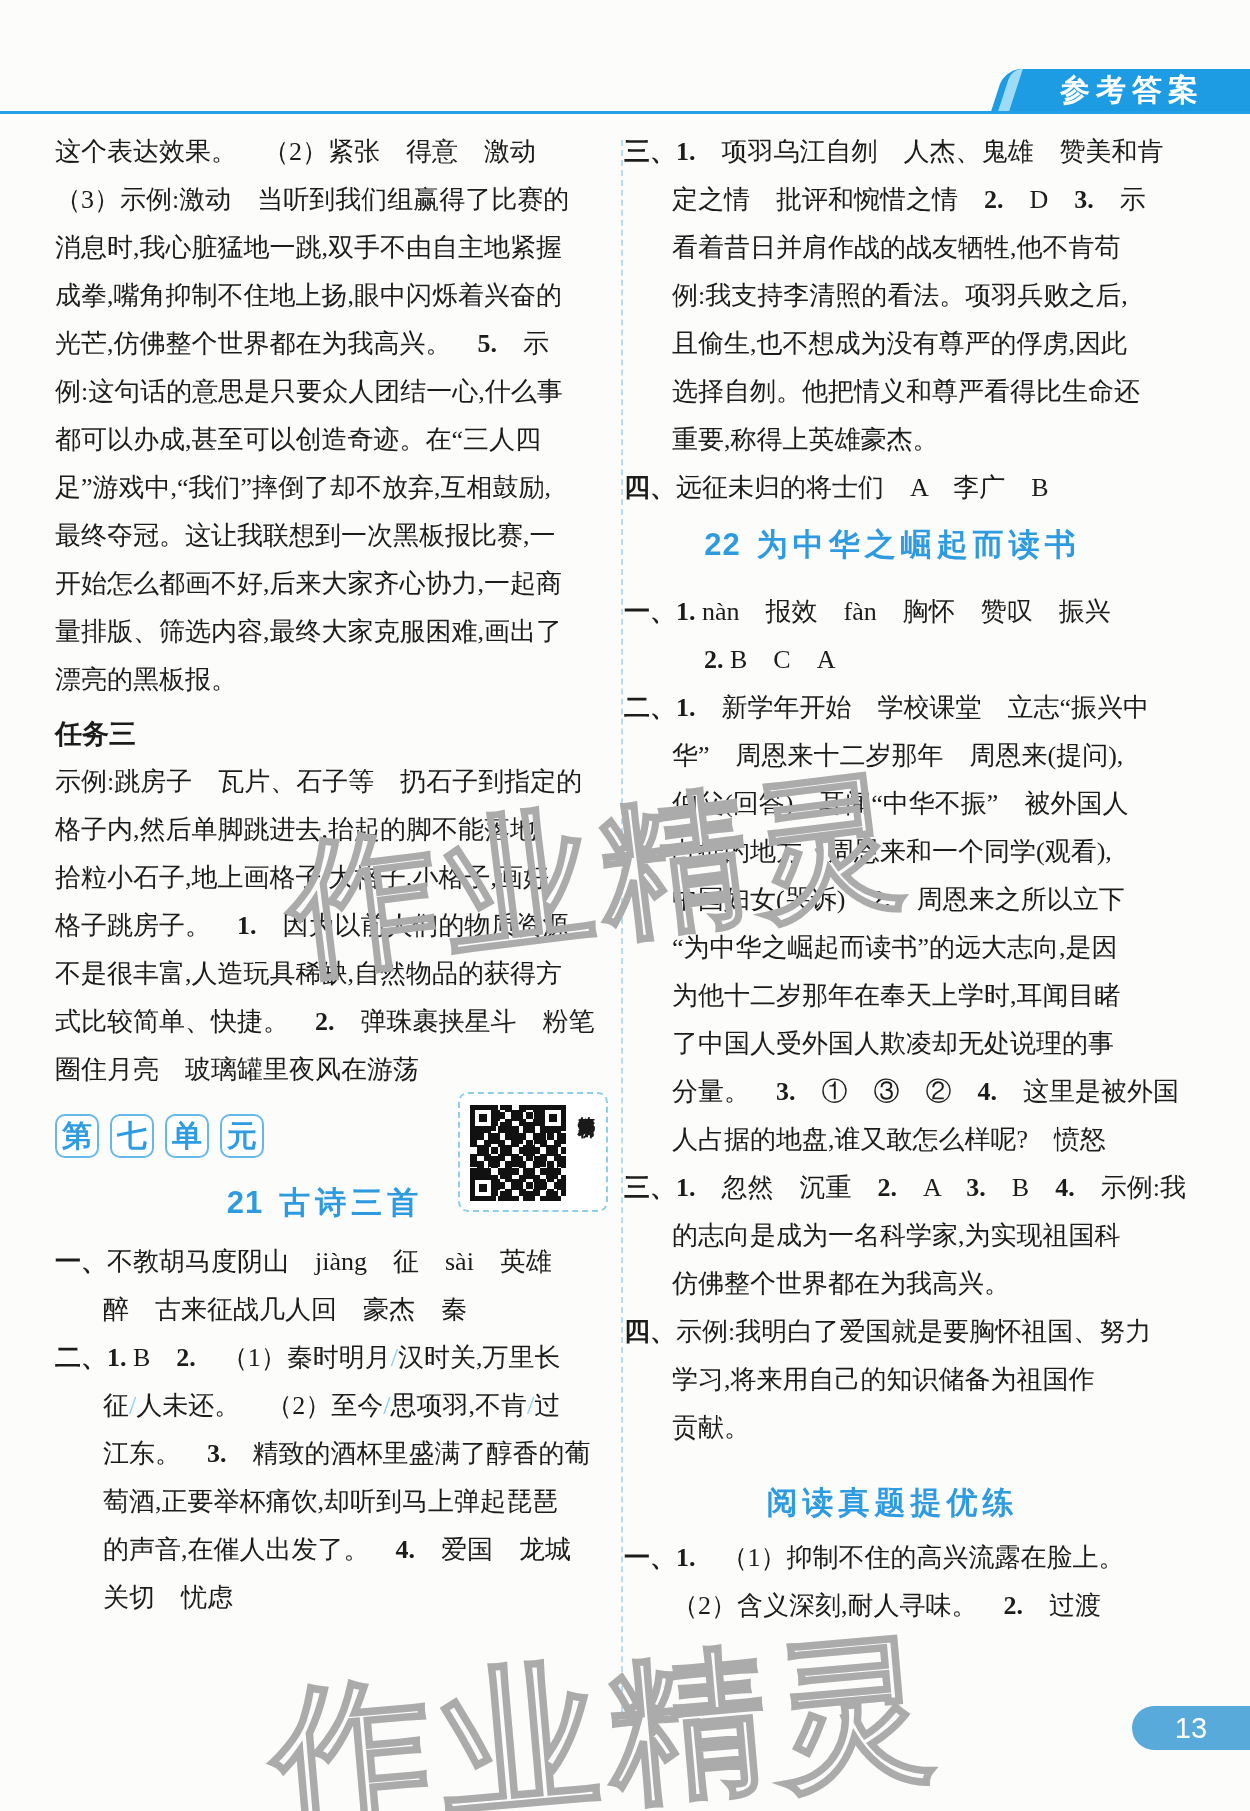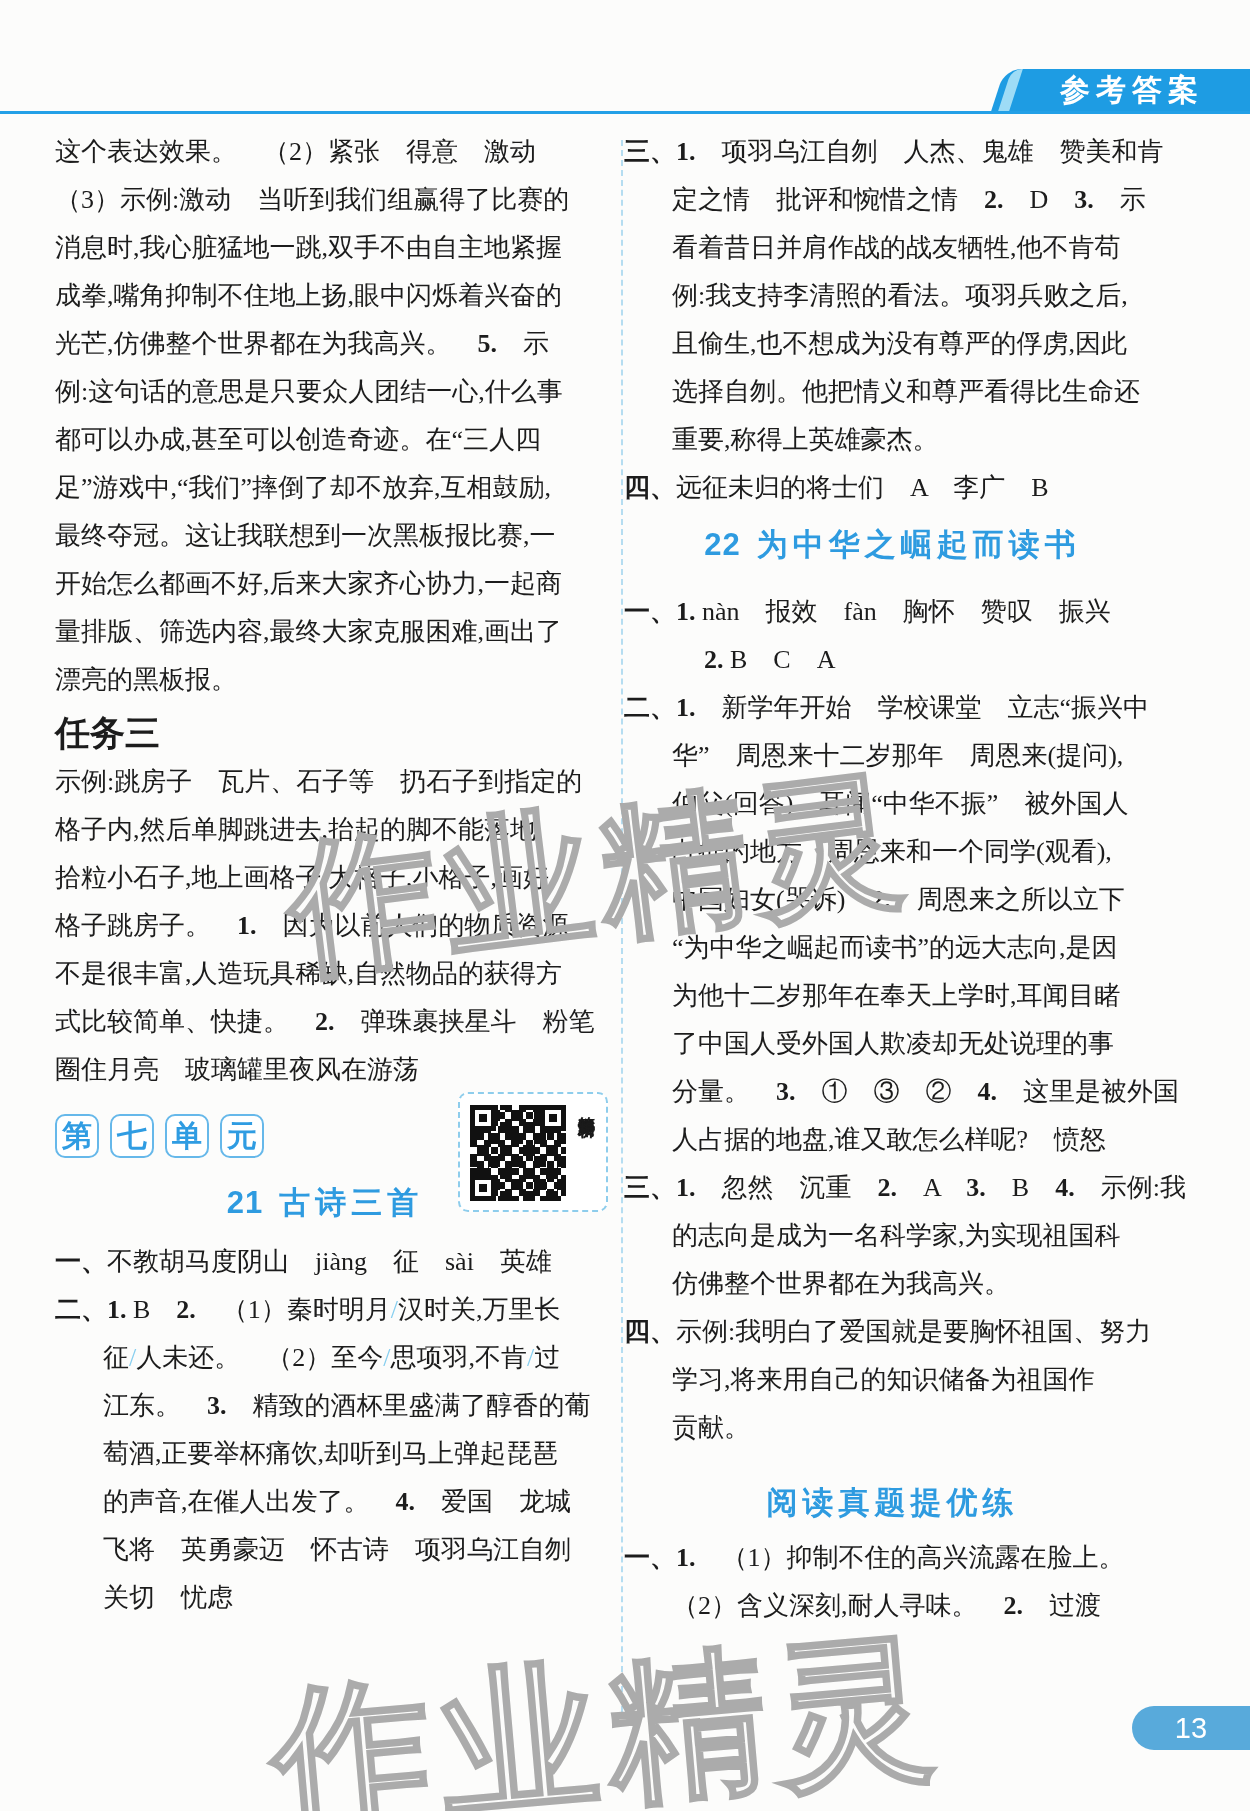--- a/index.html
+++ b/index.html
@@ -23,21 +23,21 @@
   .col-left{left:55px;}
   .col-right{left:624px;width:537px;}
   .divider{position:absolute;left:621px;top:140px;height:1572px;border-left:2px dashed #b5ddf1;}
 
   .line{height:48px;line-height:48px;font-size:26px;white-space:pre;}
   .ind{padding-left:48px;}
   .ind2{padding-left:80px;}
   .sg-b,.sg-m{font-weight:bold;}
   .sg-sl{color:#85ceef;}
 
-  .subhead{font-weight:bold;font-size:35px;height:48px;line-height:48px;margin-top:6px;}
+  .subhead{font-weight:bold;font-size:27px;height:48px;line-height:48px;margin-top:6px;}
 
   .sec-title{text-align:center;color:#2e9be0;
        font-family:"Liberation Sans","DejaVu Sans",sans-serif;font-weight:bold;
        font-size:31px;height:46px;line-height:46px;letter-spacing:5px;}
   .st-21{margin-top:20px;margin-bottom:12px;}
   .st-22{margin-top:10px;margin-bottom:20px;}
   .st-read{margin-top:28px;margin-bottom:8px;}
   .sec-title .num{margin-right:16px;letter-spacing:1px;}
 
   
@@ -120,26 +120,26 @@
       <span class="badge-char">单</span>
       <span class="badge-char">元</span>
     </div>
 
     <div class="sec-title st-21">
       <span class="num">21</span><span class="ttl">古诗三首</span>
     </div>
 
     <div>
         <div class="line"><span class="sg-m">一、</span><span class="sg-n">不教胡马度阴山　jiàng　征　sài　英雄</span></div>
+        <div class="line ind"><span class="sg-n">醉　古来征战几人回　豪杰　秦</span></div>
         <div class="line"><span class="sg-m">二、</span><span class="sg-b">1.</span><span class="sg-n"> B　</span><span class="sg-b">2.</span><span class="sg-n">　（1）秦时明月</span><span class="sg-sl">/</span><span class="sg-n">汉时关,万里长</span></div>
         <div class="line ind"><span class="sg-n">征</span><span class="sg-sl">/</span><span class="sg-n">人未还。　（2）至今</span><span class="sg-sl">/</span><span class="sg-n">思项羽,不肯</span><span class="sg-sl">/</span><span class="sg-n">过</span></div>
         <div class="line ind"><span class="sg-n">江东。　</span><span class="sg-b">3.</span><span class="sg-n">　精致的酒杯里盛满了醇香的葡</span></div>
         <div class="line ind"><span class="sg-n">萄酒,正要举杯痛饮,却听到马上弹起琵琶</span></div>
         <div class="line ind"><span class="sg-n">的声音,在催人出发了。　</span><span class="sg-b">4.</span><span class="sg-n">　爱国　龙城</span></div>
-        <div class="line ind"><span class="sg-n">飞将　英勇豪迈　怀古诗　项羽乌江自刎</span></div>
         <div class="line ind"><span class="sg-n">关切　忧虑</span></div>
       </div>
   </div>
 
   <div class="col col-right">
     <div>
         <div class="line"><span class="sg-m">三、</span><span class="sg-b">1.</span><span class="sg-n">　项羽乌江自刎　人杰、鬼雄　赞美和肯</span></div>
         <div class="line ind"><span class="sg-n">定之情　批评和惋惜之情　</span><span class="sg-b">2.</span><span class="sg-n">　D　</span><span class="sg-b">3.</span><span class="sg-n">　示</span></div>
         <div class="line ind"><span class="sg-n">看着昔日并肩作战的战友牺牲,他不肯苟</span></div>
         <div class="line ind"><span class="sg-n">例:我支持李清照的看法。项羽兵败之后,</span></div>

